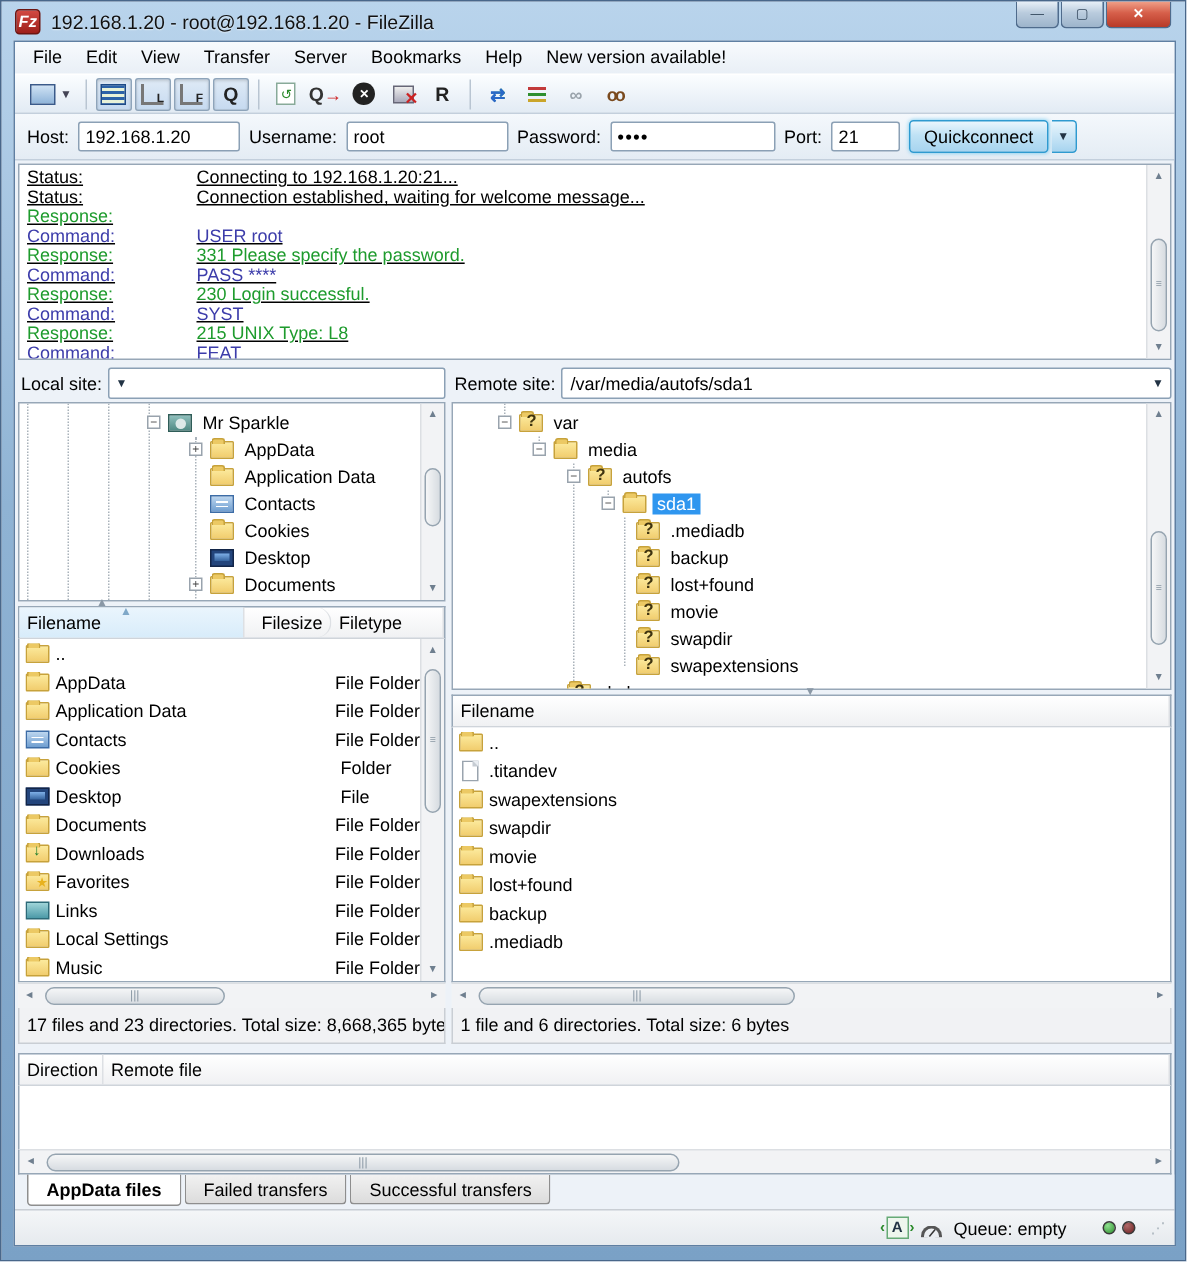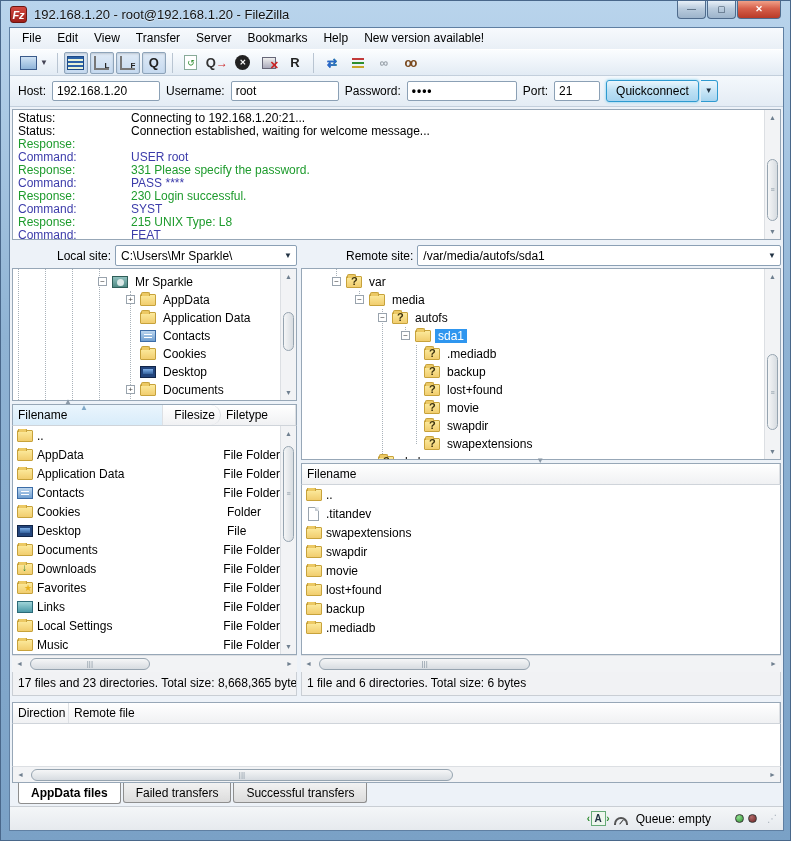--- a/index.html
+++ b/index.html
@@ -52,21 +52,21 @@
   .quickbar input { height:20px; border:1px solid #8ba0b5; border-radius:2px; padding:0 4px; font-family:inherit; font-size:12px; background:#fff; }
   .in-host{width:108px;} .in-user{width:108px;} .in-pass{width:110px; letter-spacing:1px; font-weight:bold;} .in-port{width:46px;}
   .qc-btn { height:22px; padding:0 9px; border:1px solid #2e9ad0; border-radius:3px; box-shadow:0 0 3px #6fc8ee;
             background:linear-gradient(#eaf6fd,#bfe2f5 45%,#a7d4ef); font-size:12px; }
   .qc-drop { height:22px; width:17px; border:1px solid #2e9ad0; border-left:none; border-radius:0 3px 3px 0; margin-left:-4px;
              background:linear-gradient(#eaf6fd,#a7d4ef); font-size:8px; text-align:center; line-height:20px; color:#234; }
 
   
   .log { height:132px; margin:2px 2px 0 2px; background:#fff; border:1px solid #97a7b7; position:relative; overflow:hidden; }
   .log-rows { position:absolute; left:0; top:2px; right:16px; }
-  .log-row { display:flex; height:13px; line-height:13px; white-space:nowrap; }
+  .log-row { display:flex; height:13px; line-height:13px; white-space:nowrap;text-decoration:underline; }
   .log-label { width:118px; padding-left:5px; flex:none; }
   .c-status { color:#000; } .c-response { color:#1e9b2d; } .c-command { color:#3c3caa; }
 
   
   .vsb { position:absolute; top:0; right:0; bottom:0; width:16px; background:#f2f3f5; border-left:1px solid #dcdfe3; }
   .vsb .sb-a { height:15px; font-size:7px; color:#6f7f8f; text-align:center; line-height:15px; }
   .vsb .sb-a.dn { position:absolute; bottom:0; left:0; right:0; }
   .vsb .thumb { position:absolute; left:2px; right:2px; border:1px solid #96a4b0; border-radius:6px;
                 background:linear-gradient(90deg,#f5f6f7,#d7dce1); display:flex; align-items:center; justify-content:center;
                 color:#8a98a4; font-size:7px; letter-spacing:0; }
@@ -78,21 +78,21 @@
 
   .vsplit { height:4px; }
 
   
   .main { height:452px; display:flex; gap:4px; padding:0 2px; }
   .col { display:flex; flex-direction:column; }
   .col-local { width:285px; flex:none; }
   .col-remote { flex:1; }
 
   .sitebar { height:24px; display:flex; align-items:center; gap:4px; }
-  .site-label { white-space:nowrap; padding-left:2px;margin-left:43px; }
+  .site-label { white-space:nowrap; padding-left:2px; }
   .combo { flex:1; height:21px; background:#fff; border:1px solid #8ba0b5; border-radius:2px; display:flex; align-items:center; }
   .combo .val { flex:1; padding-left:5px; white-space:nowrap; overflow:hidden; }
   .combo .drop { width:16px; font-size:8px; color:#234; text-align:center; }
 
   .treebox { background:#fff; border:1px solid #97a7b7; position:relative; overflow:hidden; }
   .tree-local { height:133px; }
   .tree-remote { height:192px; }
   .trow { display:flex; align-items:center; height:18px; position:relative; }
   .expander { width:9px; height:9px; flex:none; border:1px solid #99a3ad; background:#fff; font-size:8px; line-height:7px; text-align:center; color:#444; margin-right:5px; }
   .noexp { width:14px; flex:none; }
@@ -314,21 +314,20 @@
     </div>
 
     <div class="vsplit"></div>
 
     <div class="main">
 
       <div class="col col-local">
         <div class="sitebar">
           <span class="site-label">Local site:</span>
           <div class="combo">
-            <span class="val">C:\Users\Mr Sparkle\</span>
             <span class="drop">▼</span>
           </div>
         </div>
 
         <div class="treebox tree-local">
           <div class="guide" style="left:5px; top:0; bottom:0;"></div>
           <div class="guide" style="left:32px; top:0; bottom:0;"></div>
           <div class="guide" style="left:59px; top:0; bottom:0;"></div>
           <div class="guide" style="left:86px; top:0; bottom:0;"></div>
           <div class="guide" style="left:117px; top:22px; height:118px;"></div>

